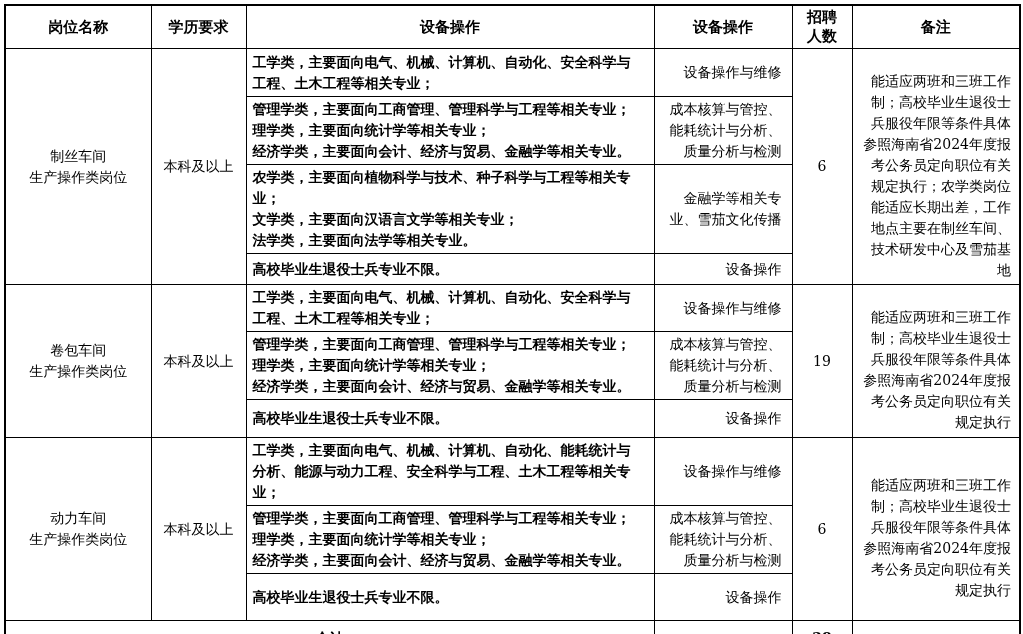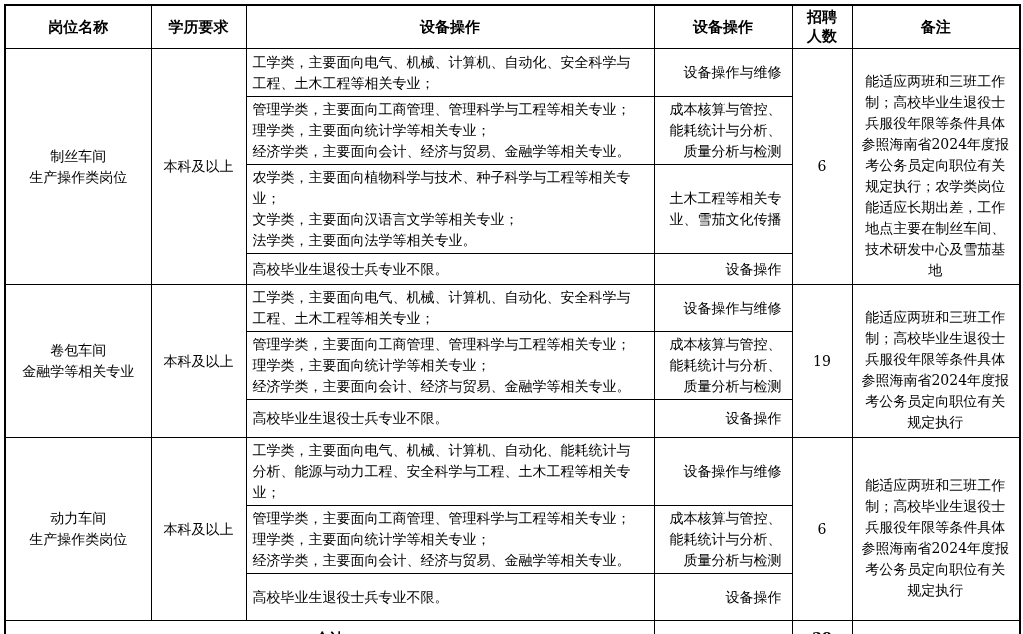--- a/index.html
+++ b/index.html
@@ -29,23 +29,23 @@
   }
   .job-table th {
     font-size: 15px;
     font-weight: bold;
     text-align: center;
     padding: 2px;
     line-height: 19px;
   }
   .pre { white-space: pre-line; }
   .cell-center { text-align: center; padding: 2px; }
-  .cell-major  { text-align: left; padding: 2px 15px 2px 6px; }
+  .cell-major  { text-align: left; padding: 2px 15px 2px 6px; font-weight: bold; }
   .cell-dir    { text-align: right; padding: 2px 10px; }
-  .cell-remark { text-align: center; padding: 20px 8px 2px 7px; line-height: 22px; }
+  .cell-remark { text-align: right; padding: 20px 8px 2px 7px; line-height: 22px; }
   .bold { font-weight: bold; }
   .fs15 { font-size: 15px; }
 </style>
 </head>
 <body>
 
 <table class="job-table">
   <colgroup>
     <col style="width:146px">
     <col style="width:95px">
@@ -78,30 +78,30 @@
   <tr style="height:65px">
     <td class="cell-major pre">管理学类，主要面向工商管理、管理科学与工程等相关专业；
 理学类，主要面向统计学等相关专业；
 经济学类，主要面向会计、经济与贸易、金融学等相关专业。</td>
     <td class="cell-dir">成本核算与管控、能耗统计与分析、质量分析与检测</td>
   </tr>
   <tr style="height:82px">
     <td class="cell-major pre">农学类，主要面向植物科学与技术、种子科学与工程等相关专业；
 文学类，主要面向汉语言文学等相关专业；
 法学类，主要面向法学等相关专业。</td>
-    <td class="cell-dir">土木工程等相关专业、雪茄文化传播</td>
+    <td class="cell-dir">金融学等相关专业、雪茄文化传播</td>
   </tr>
   <tr style="height:31px">
     <td class="cell-major pre">高校毕业生退役士兵专业不限。</td>
     <td class="cell-dir">设备操作</td>
   </tr>
 
   <tr style="height:43px">
     <td rowspan="3" class="cell-center pre">卷包车间
-金融学等相关专业</td>
+生产操作类岗位</td>
     <td rowspan="3" class="cell-center">本科及以上</td>
     <td class="cell-major pre">工学类，主要面向电气、机械、计算机、自动化、安全科学与工程、土木工程等相关专业；</td>
     <td class="cell-dir">设备操作与维修</td>
     <td rowspan="3" class="cell-center">19</td>
     <td rowspan="3" class="cell-remark">能适应两班和三班工作制；高校毕业生退役士兵服役年限等条件具体参照海南省2024年度报考公务员定向职位有关规定执行</td>
   </tr>
   <tr style="height:64px">
     <td class="cell-major pre">管理学类，主要面向工商管理、管理科学与工程等相关专业；
 理学类，主要面向统计学等相关专业；
 经济学类，主要面向会计、经济与贸易、金融学等相关专业。</td>

